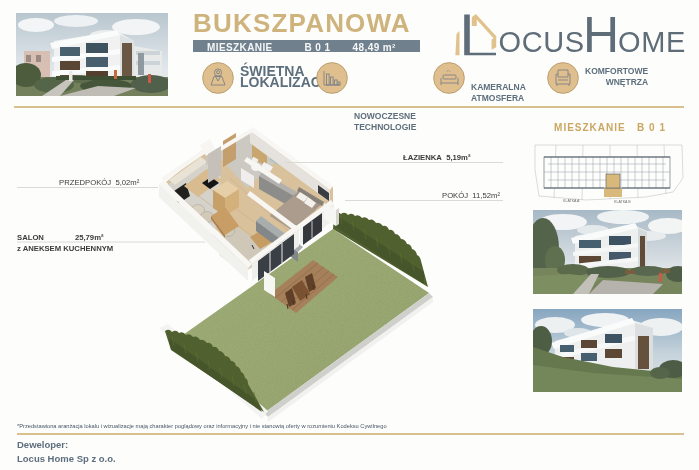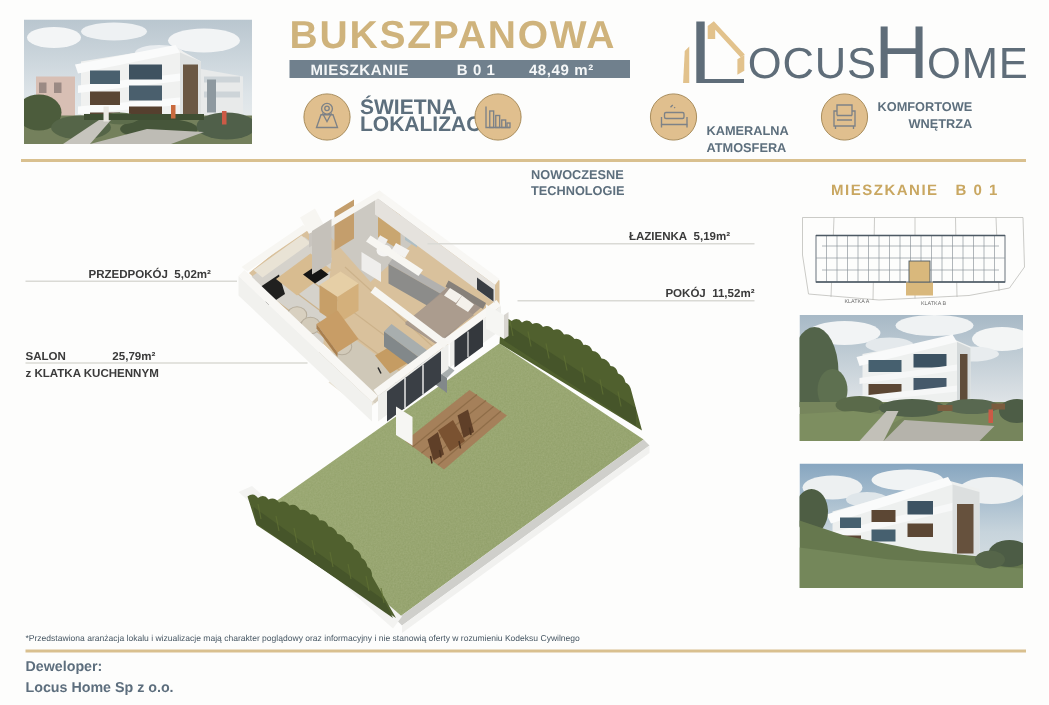--- a/index.html
+++ b/index.html
@@ -315,28 +315,28 @@
 
   <g stroke="#dadad5" stroke-width="1">
     <line x1="17" y1="187.5" x2="158" y2="187.5"></line>
     <line x1="17" y1="242" x2="205" y2="242"></line>
     <line x1="285" y1="162.5" x2="503" y2="162.5"></line>
     <line x1="345" y1="200.5" x2="503" y2="200.5"></line>
   </g>
 </svg>
 </div>
 
-<div class="abs" style="left:17px;top:178px;font-size:7.7px;font-weight:bold;color:#3b3b3b;padding-left:42px;">PRZEDPOKÓJ&nbsp; 5,02m²</div>
+<div class="abs" style="left:17px;top:178px;font-size:7.7px;font-weight:normal;color:#3b3b3b;padding-left:42px;">PRZEDPOKÓJ&nbsp; 5,02m²</div>
 
 <div class="abs" style="left:17px;top:233px;font-size:7.7px;font-weight:bold;color:#3b3b3b;">SALON<span style="display:inline-block;width:31px;"></span>25,79m²</div>
-<div class="abs" style="left:17px;top:244px;font-size:7.7px;font-weight:bold;color:#3b3b3b;">z KLATKA KUCHENNYM</div>
-
-<div class="abs" style="left:403px;top:153px;width:100px;text-align:center;font-size:7.7px;font-weight:bold;color:#3b3b3b;">ŁAZIENKA&nbsp; 5,19m²</div>
-
-<div class="abs" style="left:403px;top:191px;width:100px;text-align:right;font-size:7.7px;font-weight:bold;color:#3b3b3b;">POKÓJ&nbsp; 11,52m²</div>
+<div class="abs" style="left:17px;top:244px;font-size:7.7px;font-weight:bold;color:#3b3b3b;">z ANEKSEM KUCHENNYM</div>
+
+<div class="abs" style="left:403px;top:153px;width:100px;text-align:left;font-size:7.7px;font-weight:bold;color:#3b3b3b;">ŁAZIENKA&nbsp; 5,19m²</div>
+
+<div class="abs" style="left:421px;top:191px;width:100px;text-align:center;font-size:7.7px;font-weight:normal;color:#3b3b3b;">POKÓJ&nbsp; 11,52m²</div>
 
 <div class="abs" style="left:525px;top:122px;width:170px;text-align:center;font-size:10px;font-weight:bold;letter-spacing:1px;color:#c9a761;">MIESZKANIE&nbsp;&nbsp;&nbsp;B 0 1</div>
 
 <div class="abs" style="left:526px;top:140px;width:170px;height:68px;">
 <svg width="170" height="68" viewBox="0 0 170 68">
   <g stroke="#b9b9b6" stroke-width="0.5" fill="none">
     <polygon points="9,5 156,5 157,38 147,52 120,57 60,60 13,56 9,30"></polygon>
     <line x1="30" y1="5" x2="28" y2="58"></line>
     <line x1="57" y1="5" x2="56" y2="60"></line>
     <line x1="84" y1="5" x2="84" y2="59"></line>

